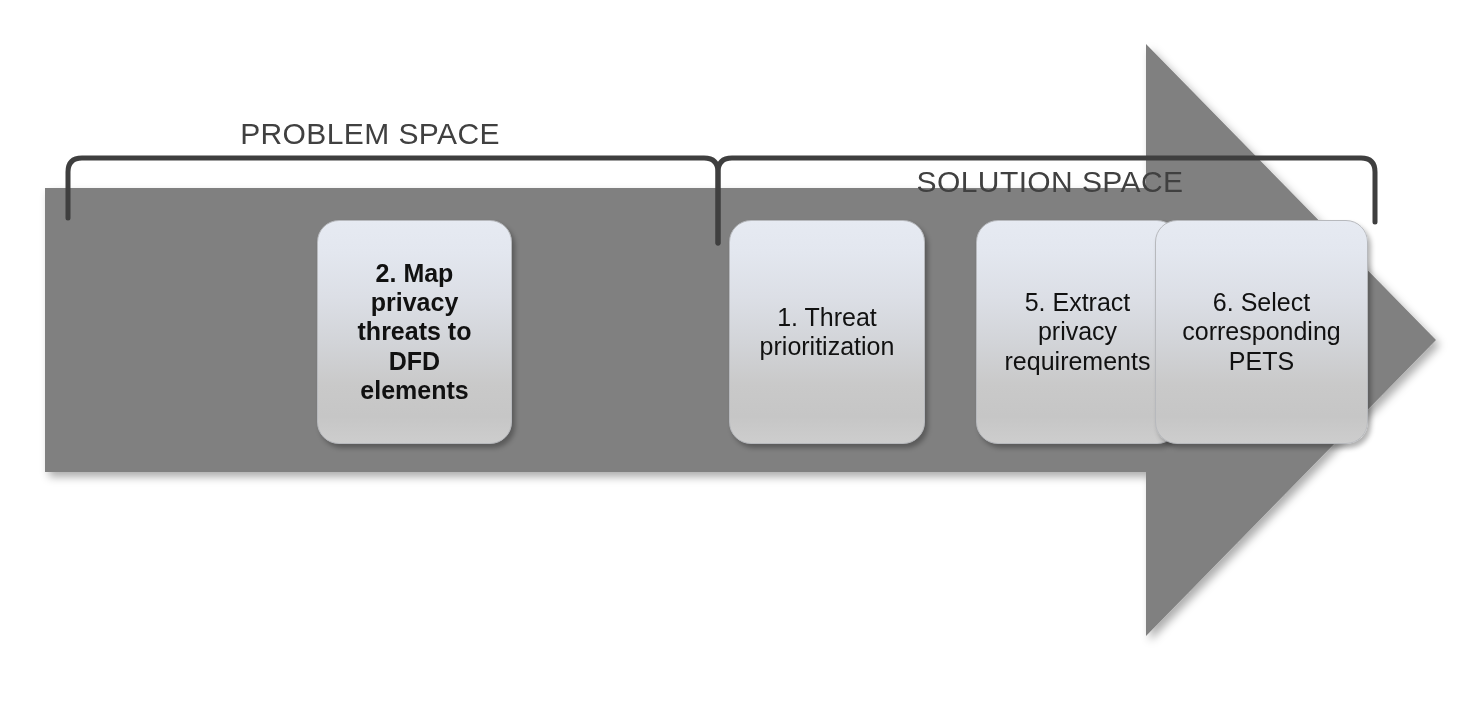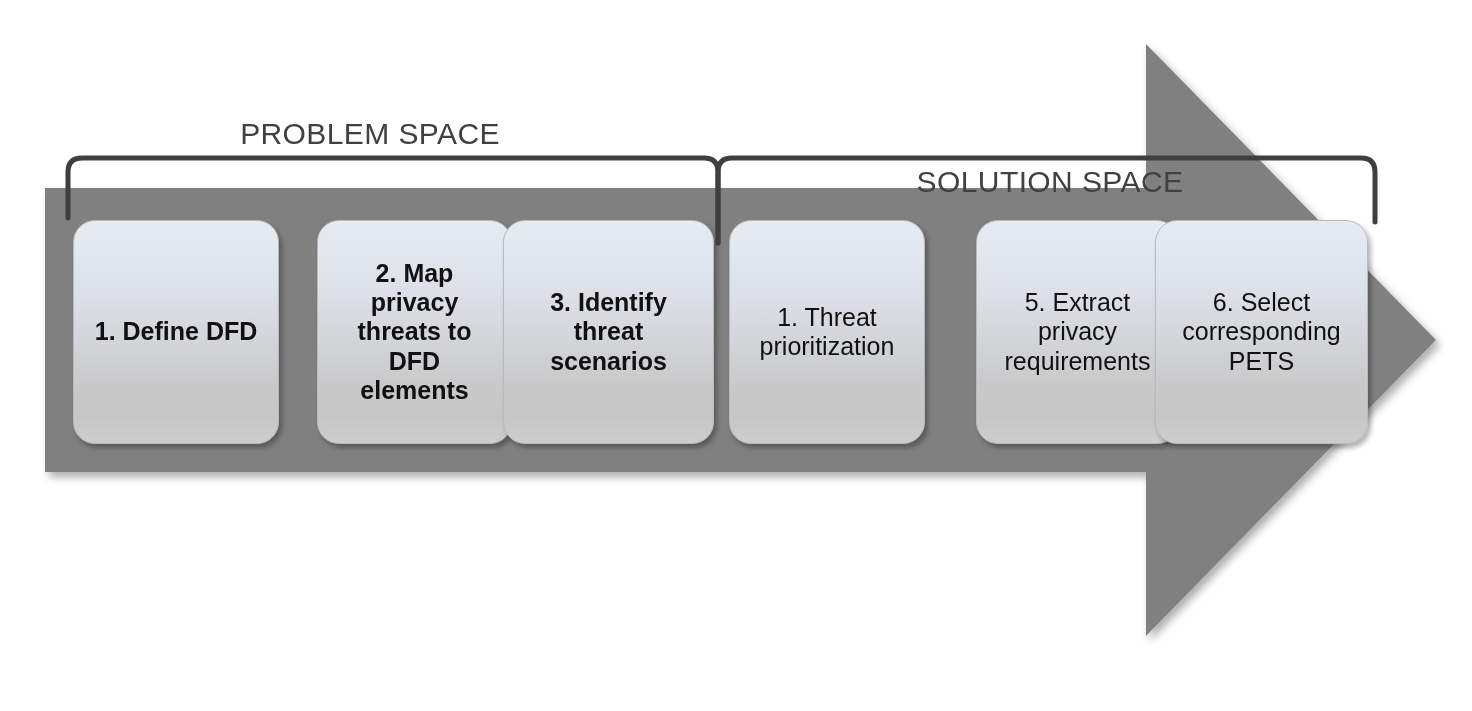--- a/index.html
+++ b/index.html
@@ -88,37 +88,29 @@
 
   <svg class="arrow-svg" viewBox="0 0 1472 711" aria-hidden="true">
     <defs>
       <filter id="arrowShadow" x="-10%" y="-10%" width="130%" height="130%">
         <feDropShadow dx="4" dy="5" stdDeviation="4" flood-color="#000000" flood-opacity="0.32"></feDropShadow>
       </filter>
     </defs>
     <path d="M 45 188 L 1146 188 L 1146 44 L 1436 340 L 1146 636 L 1146 472 L 45 472 Z" fill="#808080" filter="url(#arrowShadow)"></path>
   </svg>
 
-  <div class="step-box" id="step-box-0" style="left:73px; top:220px; width:206px; height:224px;">
-    <span class="step-text bold">1. Define DFD</span>
-  </div>
 
   <div class="step-box" id="step-box-1" style="left:293px; top:220px; width:195px; height:224px;margin-left:24px;">
     <span class="step-text bold">2. Map
 privacy
 threats to
 DFD
 elements</span>
   </div>
 
-  <div class="step-box" id="step-box-2" style="left:503px; top:220px; width:211px; height:224px;">
-    <span class="step-text bold">3. Identify
-threat
-scenarios</span>
-  </div>
 
   <div class="step-box" id="step-box-3" style="left:729px; top:220px; width:196px; height:224px;">
     <span class="step-text regular">1. Threat
 prioritization</span>
   </div>
 
   <div class="step-box" id="step-box-4" style="left:938px; top:220px; width:203px; height:224px;margin-left:38px;">
     <span class="step-text regular">5. Extract
 privacy
 requirements</span>

